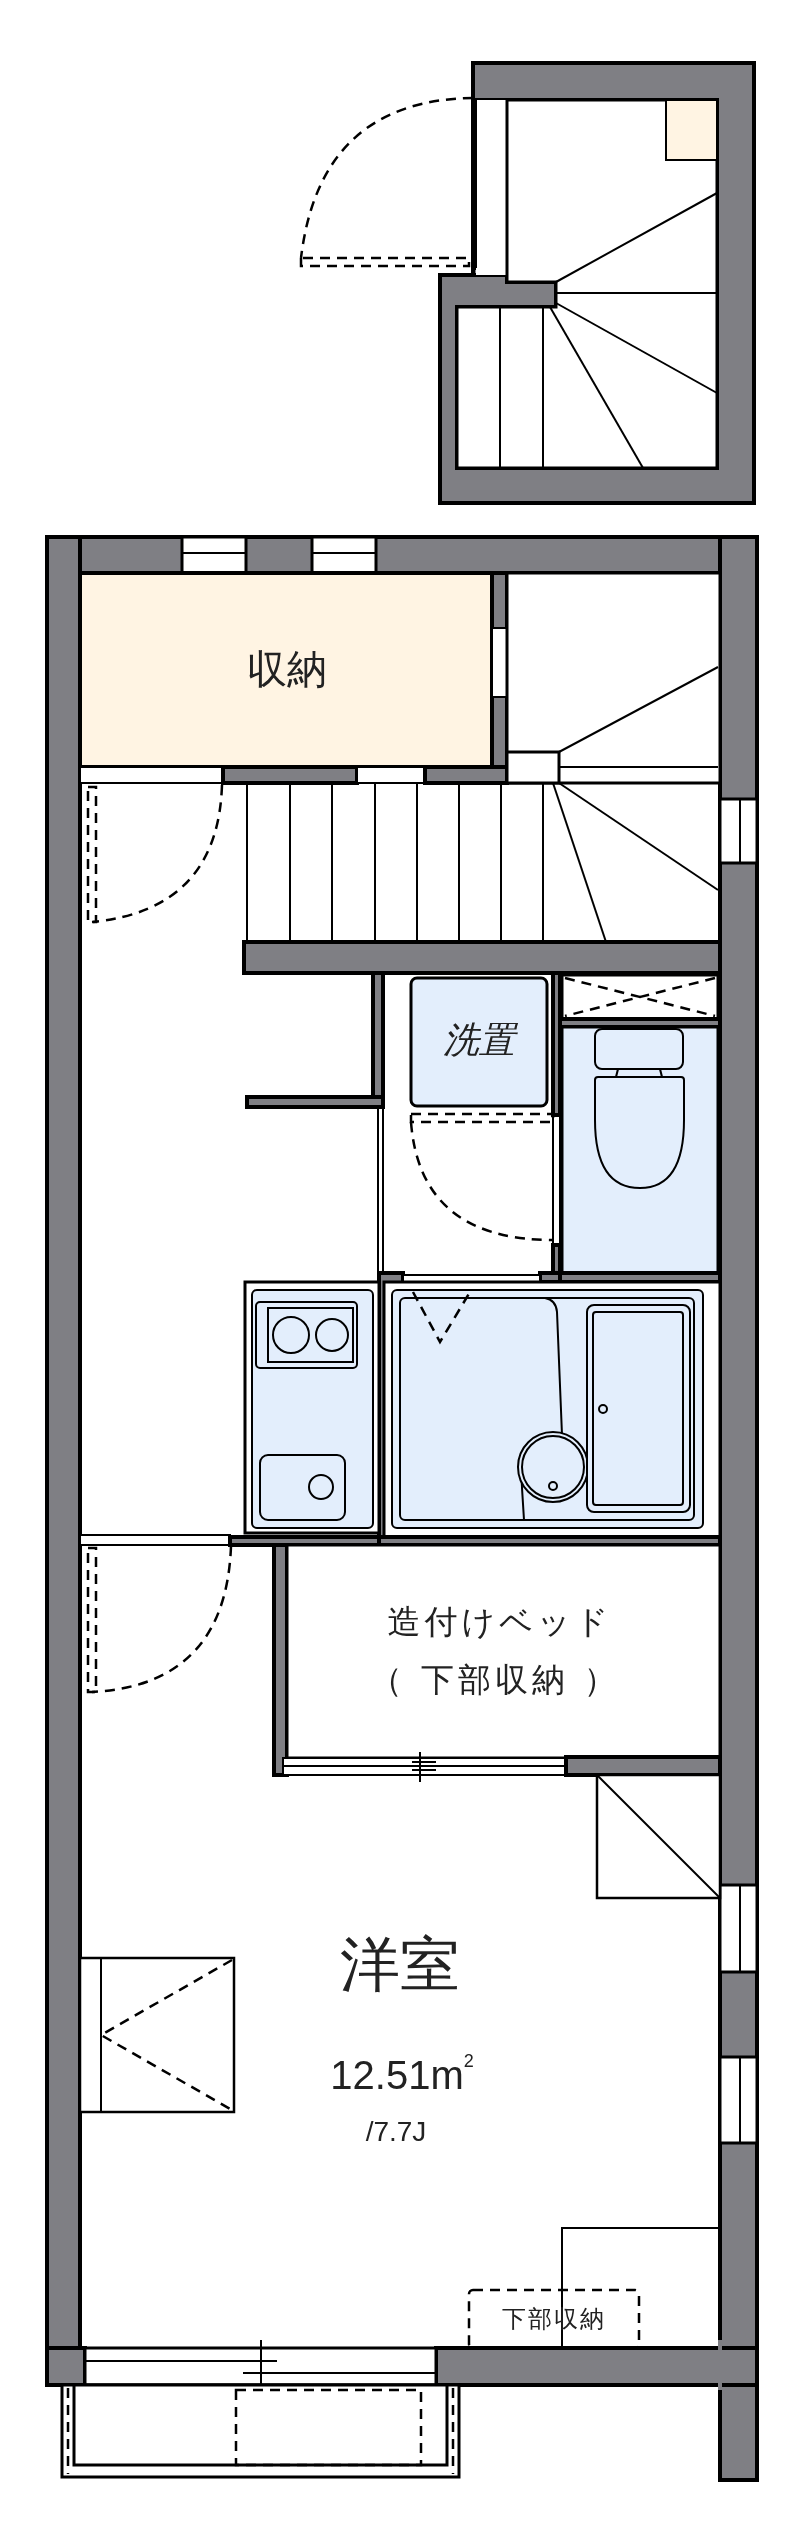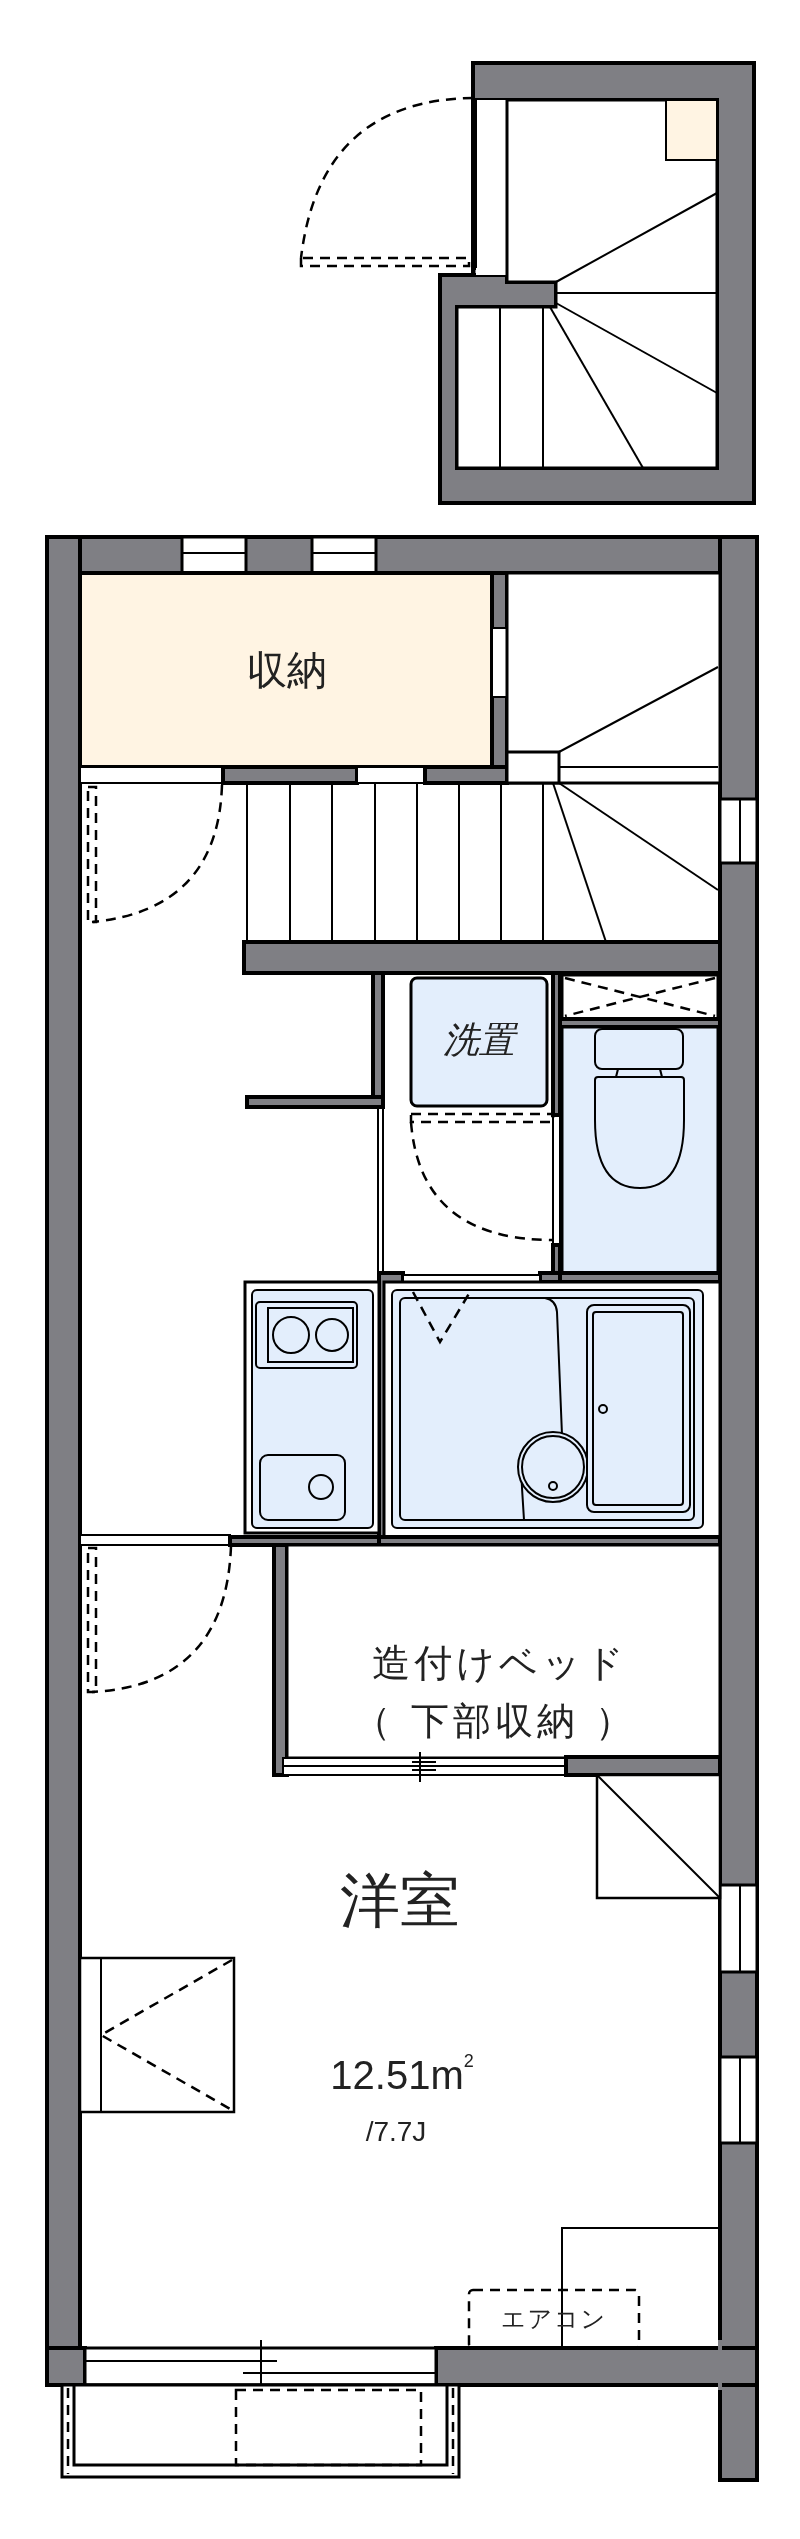--- a/index.html
+++ b/index.html
@@ -6,23 +6,23 @@
   body { width: 800px; height: 2539px; position: relative; overflow: hidden; }
   #plan { position: absolute; left: 0; top: 0; width: 800px; height: 2539px; }
   .wall { fill: #7f7f84; stroke: #000; stroke-width: 4; }
   .wallnb { fill: #7f7f84; }
   .thin { stroke: #000; stroke-width: 2; fill: none; }
   .dash { stroke: #000; stroke-width: 2.5; fill: none; stroke-dasharray: 10 7; }
   .beige { fill: #fff4e3; stroke: #000; stroke-width: 4; }
   .blue { fill: #e3eefc; stroke: #000; stroke-width: 3; }
   .bluethin { fill: #e3eefc; stroke: #000; stroke-width: 2; }
   .lbl { position: absolute; font-family: "DejaVu Sans", sans-serif; color: #222; white-space: nowrap; transform: translate(-50%, -50%); text-align: center; line-height: 1.05; }
-  .lbl-storage { font-size: 40px; }
+  .lbl-storage { font-size: 40px; font-family: Liberation Serif, serif; }
   .lbl-washer { font-size: 36px; }
-  .lbl-bed { font-size: 38px; letter-spacing: 4px; margin-top: 42px; }
+  .lbl-bed { font-size: 33px; letter-spacing: 4px; }
   .lbl-room { font-size: 60px; }
   .lbl-area { font-size: 40px; font-family: Liberation Sans, sans-serif; }
   .lbl-jo { font-size: 28px; font-family: "Liberation Sans", sans-serif; }
   .lbl-ac { font-size: 24px; letter-spacing: 2px; }
   sup { font-size: 18px; vertical-align: 22px; }
 </style>
 </head>
 <body>
 
 <svg id="plan" viewBox="0 0 800 2539" xmlns="http://www.w3.org/2000/svg">
@@ -233,16 +233,16 @@
     <line class="dash" x1="68" y1="2388" x2="68" y2="2474"></line>
     <line class="dash" x1="453" y1="2388" x2="453" y2="2474"></line>
     <rect x="236" y="2390" width="185" height="75" fill="none" stroke="#000" stroke-width="2.5" stroke-dasharray="10 7"></rect>
   </g>
 </svg>
 
 <div class="lbl lbl-storage" style="left:287px; top:670px;">収納</div>
 <div class="lbl lbl-washer" style="left:479px; top:1040px;font-style:italic;">洗置</div>
 <div class="lbl lbl-bed" style="left:500px; top:1622px;">造付けベッド</div>
 <div class="lbl lbl-bed" style="left:495px; top:1680px;">（ 下部収納 ）</div>
-<div class="lbl lbl-room" style="left:400px; top:1900px;">洋室</div>
+<div class="lbl lbl-room" style="left:400px; top:1964px;">洋室</div>
 <div class="lbl lbl-area" style="left:402px; top:2074px;"><span>12.51</span><span>m</span><sup>2</sup></div>
 <div class="lbl lbl-jo" style="left:396px; top:2132px;">/7.7J</div>
-<div class="lbl lbl-ac" style="left:554px; top:2320px;">エアコン</div>
+<div class="lbl lbl-ac" style="left:554px; top:2320px;">下部収納</div>
 
 </body></html>

